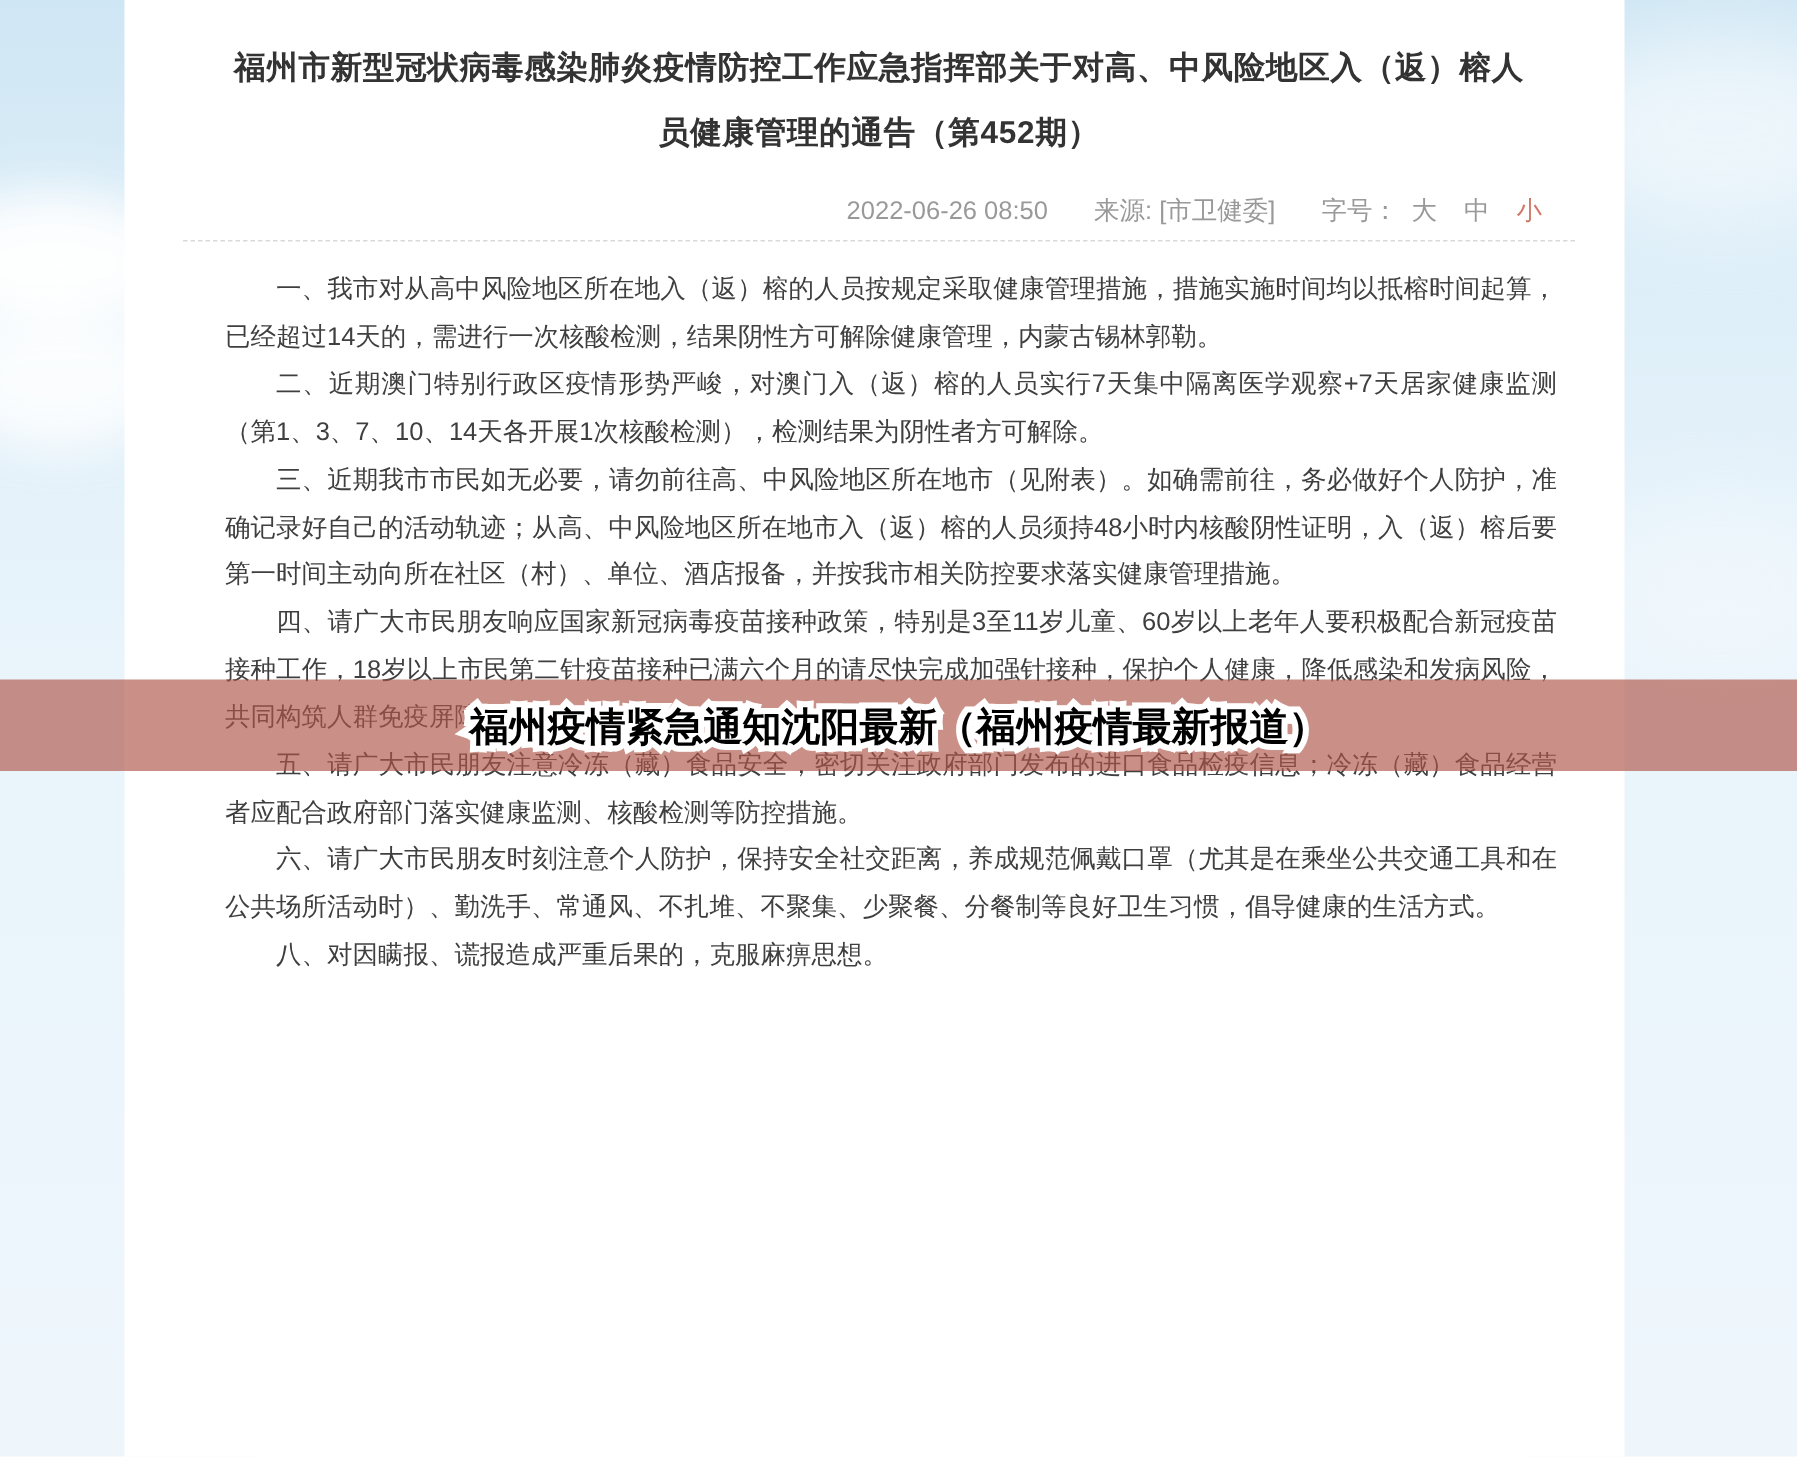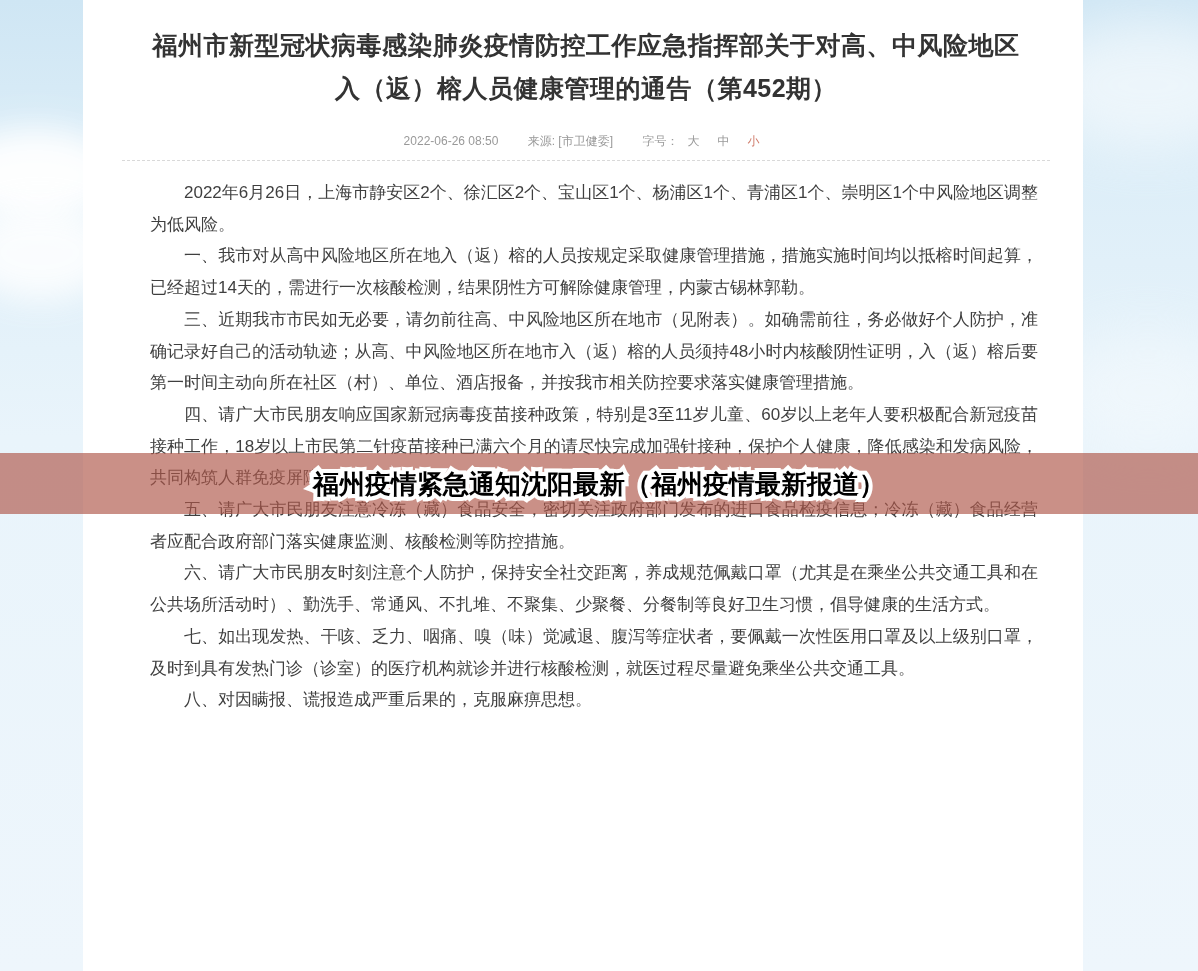--- a/index.html
+++ b/index.html
@@ -33,31 +33,31 @@
     left: 83px;
     top: 0;
     width: 1000px;
     height: 971px;
     background: #ffffff;
     box-sizing: border-box;
     padding: 0 33px 0 39px;
   }
   .article-title {
     margin: 24px 28px 0 28px;
-    font-size: 25px;
+    font-size: 21px;
     font-weight: bold;
     color: #333333;
     line-height: 43px;
     text-align: center;
     letter-spacing: 0.5px;
   }
   .meta {
     margin-top: 21px;
-    text-align: center;
-    font-size: 12px;
+    text-align: right;
+    font-size: 17px;
     color: #999999;
     line-height: 20px;
   }
   .meta .chunk { margin: 0 13px; }
   .meta .fs-opt { margin: 0 9px; cursor: pointer; }
   .meta .fs-small { color: #cf7a69; }
   .divider {
     border: none;
     border-top: 1px dashed #d9d9d9;
     margin: 9px 0 0 0;
@@ -127,27 +127,26 @@
 
   <div class="meta">
     <span class="chunk">2022-06-26 08:50</span>
     <span class="chunk">来源: [市卫健委]</span>
     <span class="chunk"><span>字号：</span><span class="fs-opt">大</span><span class="fs-opt">中</span><span class="fs-opt fs-small">小</span></span>
   </div>
 
   <hr class="divider">
 
   <div class="body-text">
-    <p>2022年6月26日，上海市静安区2个、徐汇区2个、宝山区1个、杨浦区1个、青浦区1个、崇明区1个中风险地区调整为低风险。</p>
     <p>一、我市对从高中风险地区所在地入（返）榕的人员按规定采取健康管理措施，措施实施时间均以抵榕时间起算，已经超过14天的，需进行一次核酸检测，结果阴性方可解除健康管理，内蒙古锡林郭勒。</p>
+    <p>二、近期澳门特别行政区疫情形势严峻，对澳门入（返）榕的人员实行7天集中隔离医学观察+7天居家健康监测（第1、3、7、10、14天各开展1次核酸检测），检测结果为阴性者方可解除。</p>
     <p>三、近期我市市民如无必要，请勿前往高、中风险地区所在地市（见附表）。如确需前往，务必做好个人防护，准确记录好自己的活动轨迹；从高、中风险地区所在地市入（返）榕的人员须持48小时内核酸阴性证明，入（返）榕后要第一时间主动向所在社区（村）、单位、酒店报备，并按我市相关防控要求落实健康管理措施。</p>
     <p>四、请广大市民朋友响应国家新冠病毒疫苗接种政策，特别是3至11岁儿童、60岁以上老年人要积极配合新冠疫苗接种工作，18岁以上市民第二针疫苗接种已满六个月的请尽快完成加强针接种，保护个人健康，降低感染和发病风险，共同构筑人群免疫屏障。</p>
     <p>五、请广大市民朋友注意冷冻（藏）食品安全，密切关注政府部门发布的进口食品检疫信息；冷冻（藏）食品经营者应配合政府部门落实健康监测、核酸检测等防控措施。</p>
     <p>六、请广大市民朋友时刻注意个人防护，保持安全社交距离，养成规范佩戴口罩（尤其是在乘坐公共交通工具和在公共场所活动时）、勤洗手、常通风、不扎堆、不聚集、少聚餐、分餐制等良好卫生习惯，倡导健康的生活方式。</p>
-    <p>七、如出现发热、干咳、乏力、咽痛、嗅（味）觉减退、腹泻等症状者，要佩戴一次性医用口罩及以上级别口罩，及时到具有发热门诊（诊室）的医疗机构就诊并进行核酸检测，就医过程尽量避免乘坐公共交通工具。</p>
     <p>八、对因瞒报、谎报造成严重后果的，克服麻痹思想。</p>
   </div>
 </main>
 
 <div class="overlay-banner">
   <div class="banner-text-wrap">
     <span class="stroke" aria-hidden="true">福州疫情紧急通知沈阳最新（福州疫情最新报道）</span>
     <span class="fill">福州疫情紧急通知沈阳最新（福州疫情最新报道）</span>
   </div>
 </div>

